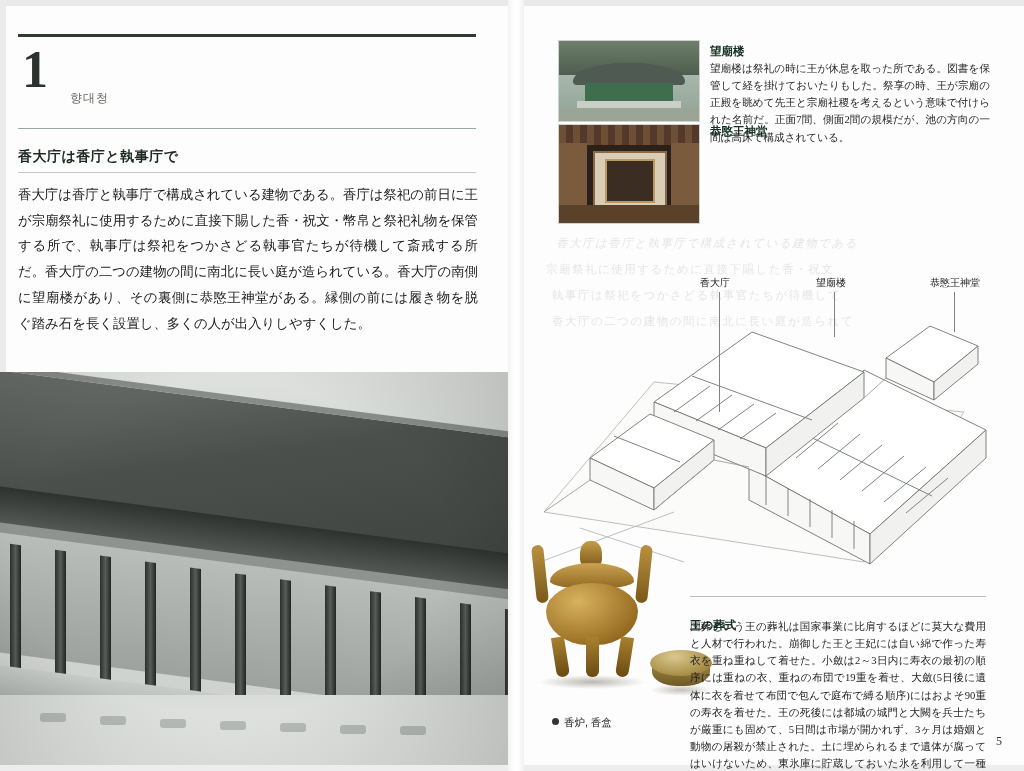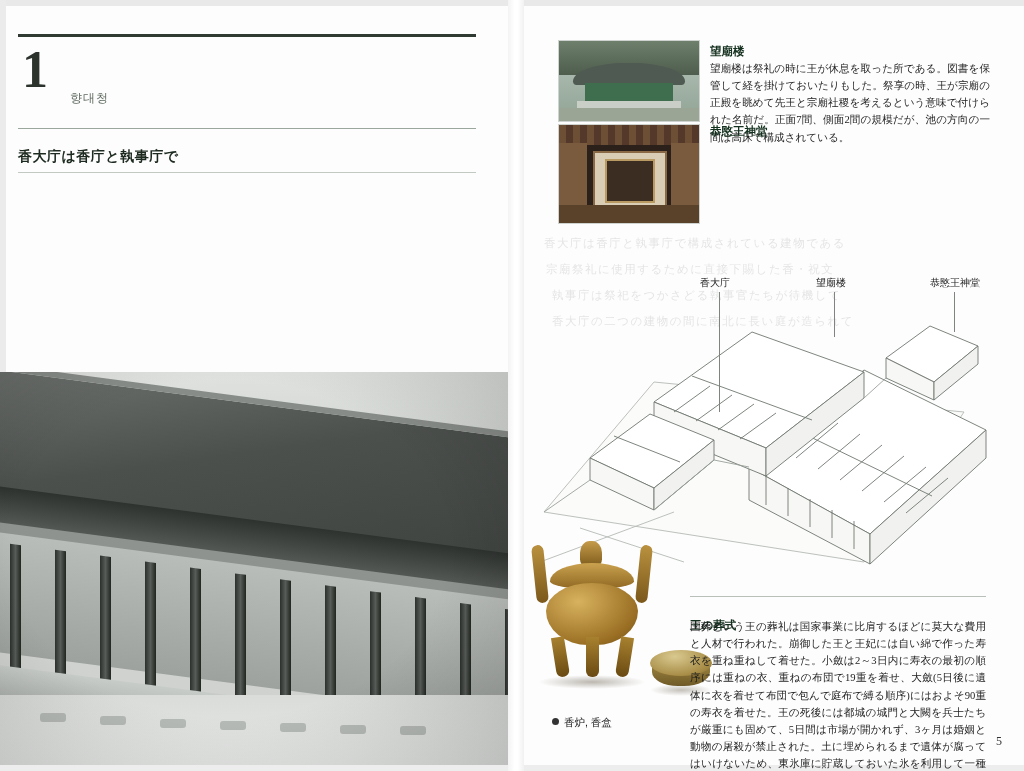--- a/index.html
+++ b/index.html
@@ -353,20 +353,21 @@
 
 
     <div class="chapter-title-ko">향대청</div>
 
     <div class="rule-mid"></div>
 
     <div class="section-head">香大庁は香庁と執事庁で</div>
 
     <div class="rule-sub"></div>
 
+    <div class="body-text">香大庁は香庁と執事庁で構成されている建物である。香庁は祭祀の前日に王が宗廟祭礼に使用するために直接下賜した香・祝文・幣帛と祭祀礼物を保管する所で、執事庁は祭祀をつかさどる執事官たちが待機して斎戒する所だ。香大庁の二つの建物の間に南北に長い庭が造られている。香大庁の南側に望廟楼があり、その裏側に恭愍王神堂がある。縁側の前には履き物を脱ぐ踏み石を長く設置し、多くの人が出入りしやすくした。</div>
 
     <div class="ghost" style="left:60px; top:398px;">香大庁は香庁と執事庁で</div>
     <div class="ghost" style="left:60px; top:428px;">宗廟祭礼に使用するために</div>
     <div class="ghost" style="left:60px; top:458px;">執事庁は祭祀をつかさどる</div>
     <div class="ghost" style="left:60px; top:488px;">建物の間に南北に長い庭が</div>
     <div class="ghost" style="left:60px; top:518px;">恭愍王神堂がある。縁側の前には</div>
 
     <div class="photo-left">
       <div class="ph-sky"></div>
       <div class="ph-roof"></div>
@@ -421,21 +422,21 @@
       <div class="t2-panel"></div>
       <div class="t2-shrine"></div>
       <div class="t2-floor"></div>
     </div>
 
     <div class="cap-head cap1-head">望廟楼</div>
     <div class="cap-body cap1-body">望廟楼は祭礼の時に王が休息を取った所である。図書を保管して経を掛けておいたりもした。祭享の時、王が宗廟の正殿を眺めて先王と宗廟社稷を考えるという意味で付けられた名前だ。正面7間、側面2間の規模だが、池の方向の一間は高床で構成されている。</div>
 
     <div class="cap-head cap2-head">恭愍王神堂</div>
 
-    <div class="ghost-r" style="left:20px; top:236px;">香大庁は香庁と執事庁で構成されている建物である</div>
+    <div class="ghost-r" style="left:32px; top:236px;font-style:italic;">香大庁は香庁と執事庁で構成されている建物である</div>
     <div class="ghost-r" style="left:22px; top:262px;">宗廟祭礼に使用するために直接下賜した香・祝文</div>
     <div class="ghost-r" style="left:28px; top:288px;">執事庁は祭祀をつかさどる執事官たちが待機して</div>
     <div class="ghost-r" style="left:28px; top:314px;">香大庁の二つの建物の間に南北に長い庭が造られて</div>
 
     <div class="iso-wrap">
       <svg width="490" height="330" viewBox="0 0 490 330" xmlns="http://www.w3.org/2000/svg">
         <g fill="none" stroke="#6f776f" stroke-width="0.9">
 
           <path d="M 10 250 L 120 120 L 430 150 L 330 300 Z" fill="#fbfbfa" stroke="#b4bab4"></path>
 

